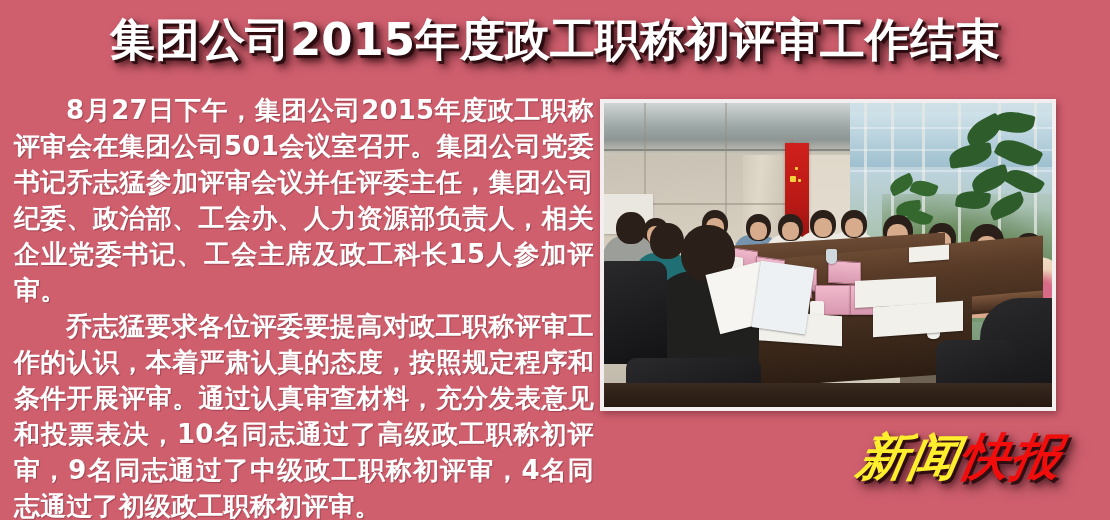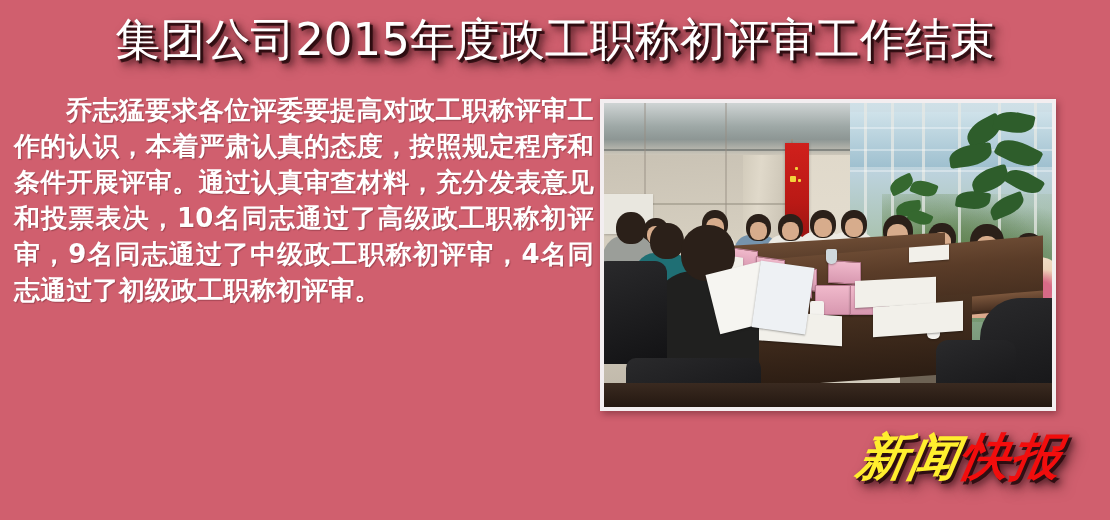--- a/index.html
+++ b/index.html
@@ -23,21 +23,21 @@
   
   #headline {
     position: absolute;
     left: 0;
     top: 12px;
     width: 1110px;
     text-align: center;
     color: #ffffff;
     font-size: 45px;
     line-height: 56px;
-    font-weight: normal;
+    font-weight: bold;
     letter-spacing: 0px;
     white-space: nowrap;
     text-shadow:
        3px 3px 0 rgba(40,10,14,0.80),
        5px 5px 6px rgba(35,8,12,0.75),
        7px 7px 12px rgba(30,5,10,0.55),
        2px 2px 2px rgba(40,10,14,0.85);
   }
 
   
@@ -282,20 +282,21 @@
   #news-badge .r { color: #f20d0d; }
 </style>
 </head>
 <body>
 
 <div id="poster">
 
   <div id="headline">集团公司2015年度政工职称初评审工作结束</div>
 
   <div id="article">
+    <p>8月27日下午，集团公司2015年度政工职称评审会在集团公司501会议室召开。集团公司党委书记乔志猛参加评审会议并任评委主任，集团公司纪委、政治部、工会办、人力资源部负责人，相关企业党委书记、工会主席及政工科长15人参加评审。</p>
     <p>乔志猛要求各位评委要提高对政工职称评审工作的认识，本着严肃认真的态度，按照规定程序和条件开展评审。通过认真审查材料，充分发表意见和投票表决，10名同志通过了高级政工职称初评审，9名同志通过了中级政工职称初评审，4名同志通过了初级政工职称初评审。</p>
   </div>
 
   <div id="photo-frame">
     <div id="photo">
 
       <div class="ph wall-left"></div>
       <div class="ph wall-mid"></div>
       <div class="ph pillar"></div>
       <div class="ph ceiling"></div>

